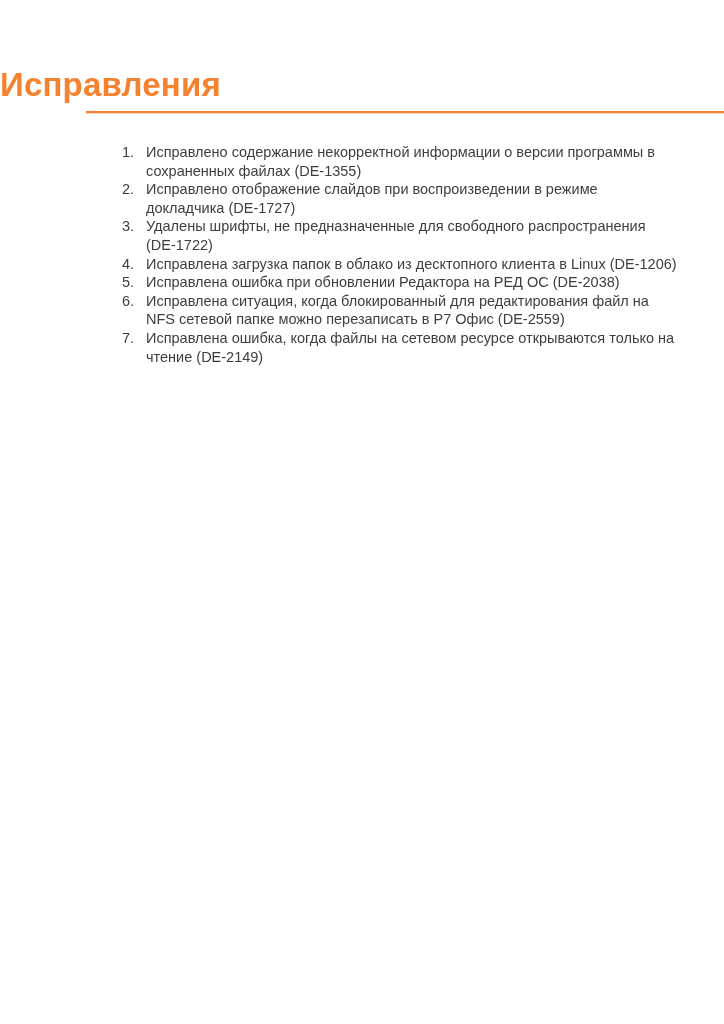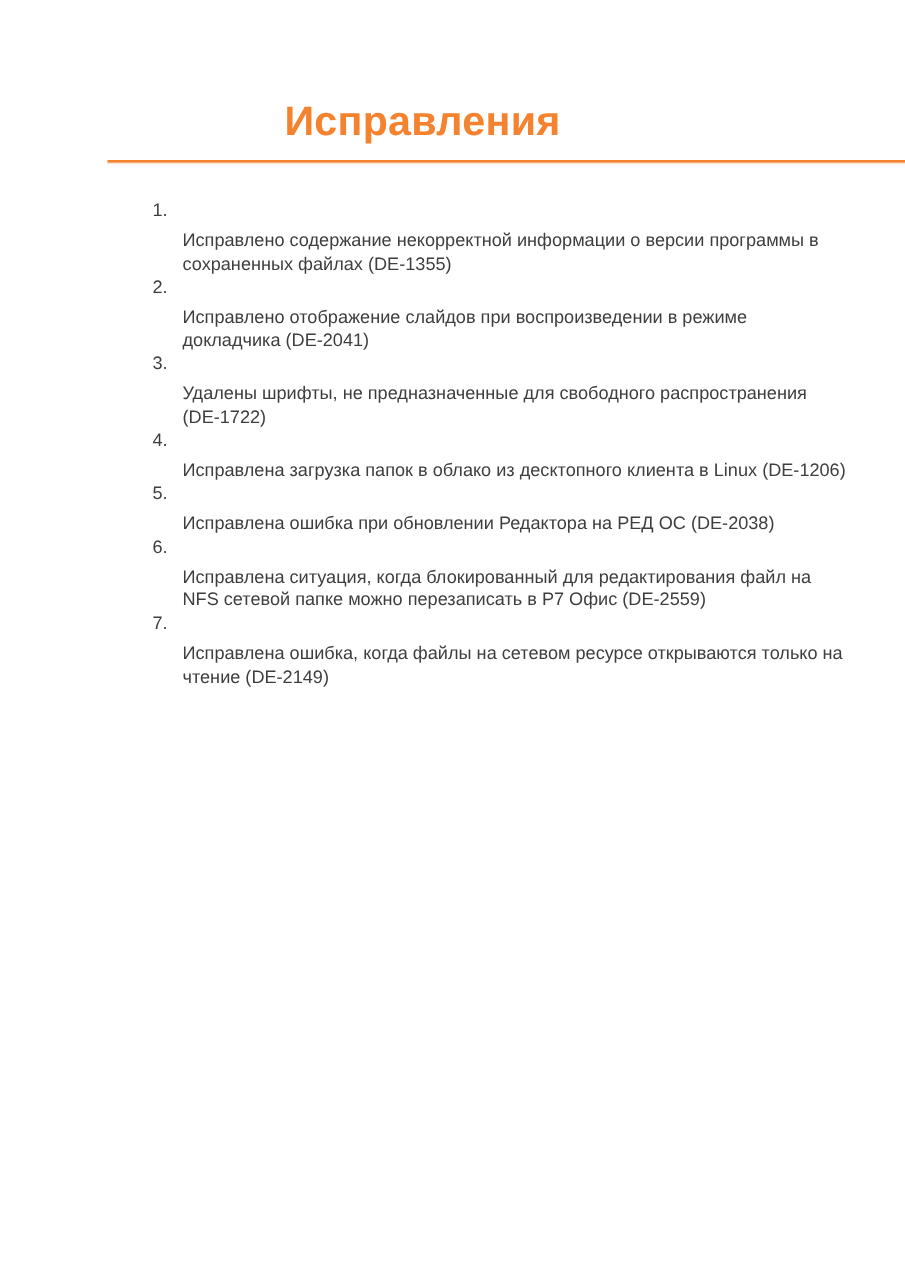--- a/index.html
+++ b/index.html
@@ -16,23 +16,23 @@
     font-family: "Liberation Sans", sans-serif;
     overflow: hidden;
   }
   .page {
     position: relative;
     width: 724px;
     height: 1024px;
     background: var(--bg);
   }
   .page-title {
-    margin: 12px;
+    margin: 0;
     padding: 66px 48px 0 0;
-    text-align: center;
+    text-align: left;
     font-size: 33px;
     line-height: 38px;
     font-weight: bold;
     color: var(--accent);
     letter-spacing: 0.2px;
   }
   .title-rule {
     margin: 7px 0 0 86px;
     height: 2px;
     background: var(--accent);
@@ -49,40 +49,39 @@
   .fix-item {
     display: flex;
     align-items: flex-start;
   }
   .fix-num {
     flex: 0 0 24px;
     width: 24px;
   }
   .fix-text {
     flex: 1 1 auto;
-    margin-top: 24px;
   }
 </style>
 </head>
 <body>
 
 <div class="page">
 
   <h1 class="page-title">Исправления</h1>
 
   <div class="title-rule"></div>
 
   <ol class="fix-list">
     <li class="fix-item">
       <span class="fix-num">1.</span>
       <span class="fix-text">Исправлено содержание некорректной информации о версии программы в сохраненных файлах (DE-1355)</span>
     </li>
     <li class="fix-item">
       <span class="fix-num">2.</span>
-      <span class="fix-text">Исправлено отображение слайдов при воспроизведении в режиме докладчика (DE-2041)</span>
+      <span class="fix-text">Исправлено отображение слайдов при воспроизведении в режиме докладчика (DE-1727)</span>
     </li>
     <li class="fix-item">
       <span class="fix-num">3.</span>
       <span class="fix-text">Удалены шрифты, не предназначенные для свободного распространения (DE-1722)</span>
     </li>
     <li class="fix-item">
       <span class="fix-num">4.</span>
       <span class="fix-text">Исправлена загрузка папок в облако из десктопного клиента в Linux (DE-1206)</span>
     </li>
     <li class="fix-item">

